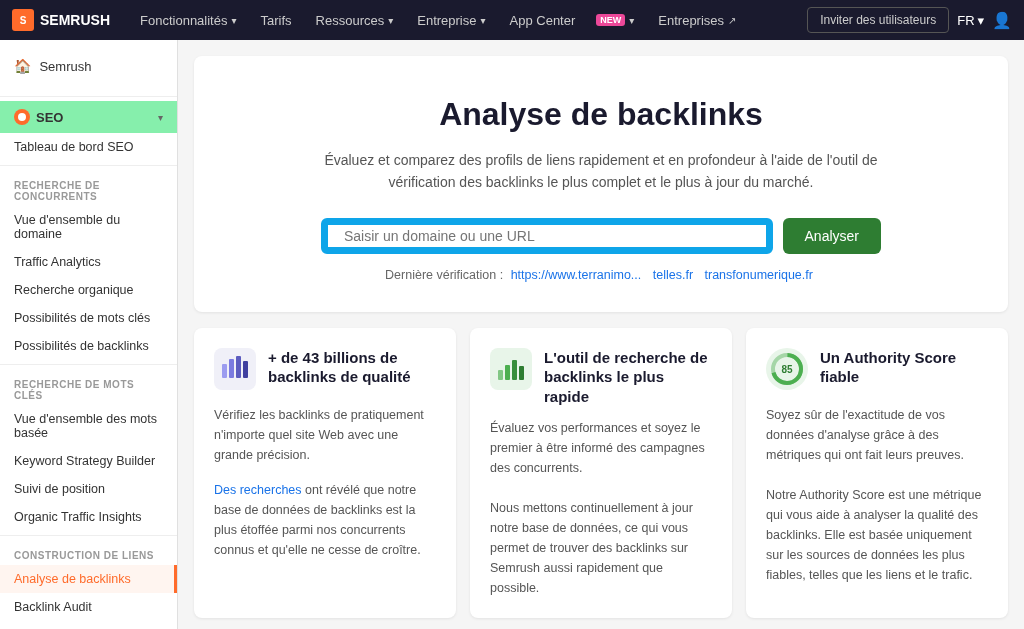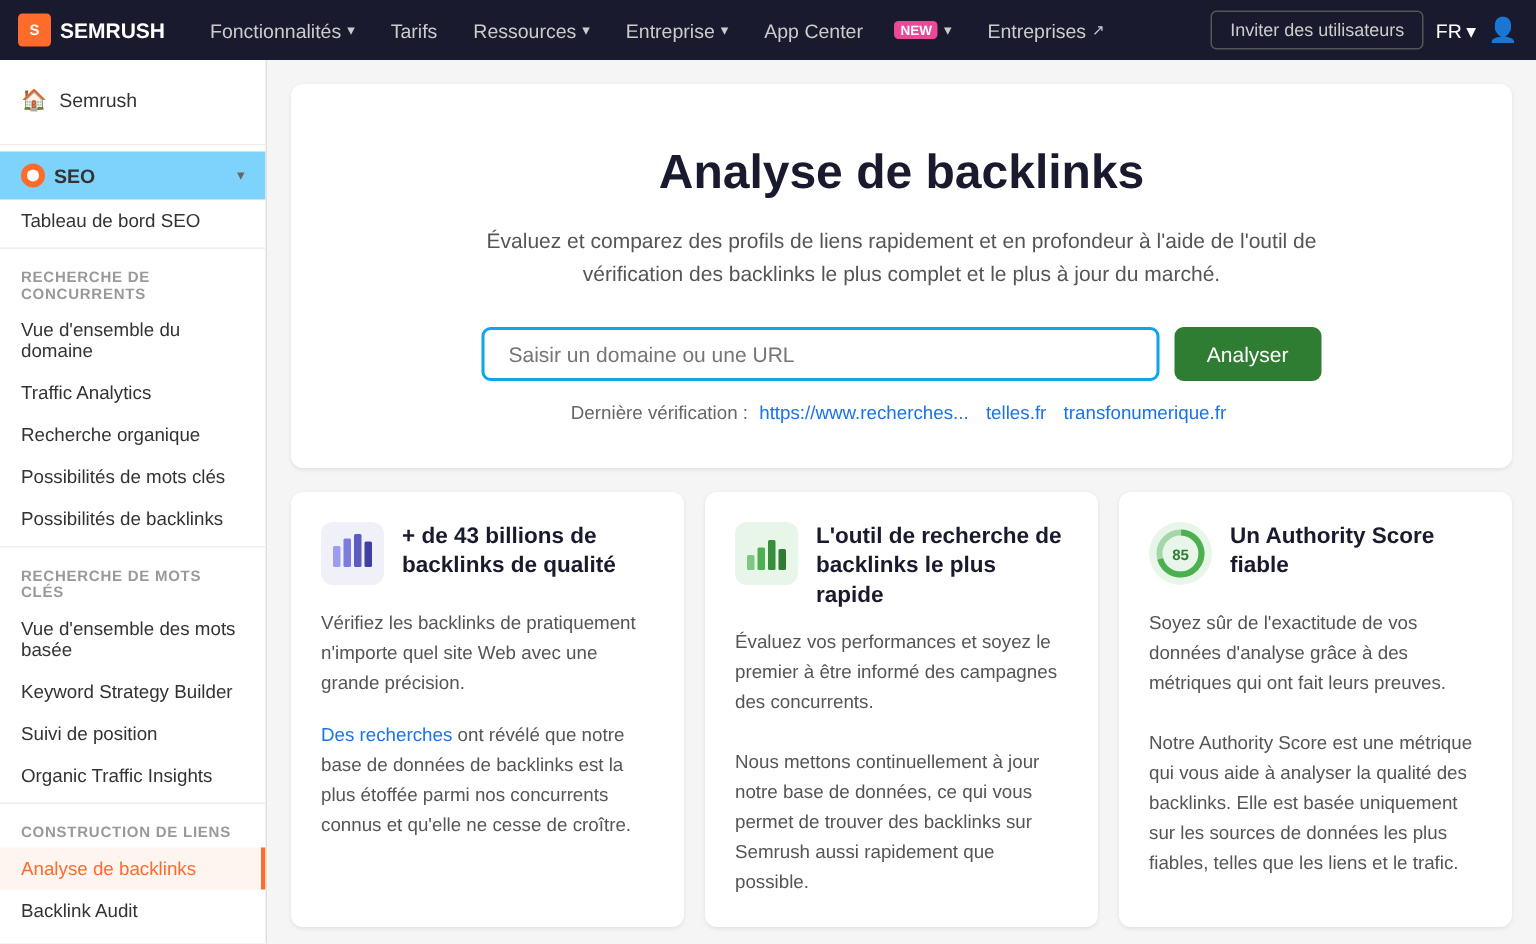--- a/index.html
+++ b/index.html
@@ -19,39 +19,39 @@
     .user-btn { color: #ccc; cursor: pointer; font-size: 16px; }
 
     
     .layout { display: flex; flex: 1; overflow: hidden; }
 
     
     .sidebar { width: 178px; background: #fff; border-right: 1px solid #e0e0e0; overflow-y: auto; flex-shrink: 0; }
     .sidebar-section { padding: 8px 0; }
     .sidebar-projects { display: flex; align-items: center; gap: 8px; padding: 10px 14px; font-size: 13px; color: #333; cursor: pointer; }
     .home-icon { font-size: 14px; }
-    .seo-header { display: flex; align-items: center; justify-content: space-between; padding: 8px 14px; background: #7dd3fc; cursor: pointer; }
+    .seo-header { display: flex; align-items: center; justify-content: space-between; padding: 8px 14px; background: #86efac; cursor: pointer; }
     .seo-label { font-weight: 600; font-size: 13px; color: #333; display: flex; align-items: center; gap: 6px; }
     .seo-icon { width: 16px; height: 16px; background: #ff6b2b; border-radius: 50%; display: flex; align-items: center; justify-content: center; }
     .seo-icon::before { content: ''; width: 8px; height: 8px; border-radius: 50%; background: #fff; display: block; }
     .chevron { color: #666; font-size: 10px; }
     .sidebar-item { padding: 7px 14px; font-size: 12.5px; color: #333; cursor: pointer; display: block; }
     .sidebar-item.active { color: #ff6b2b; background: #fff5f0; border-right: 3px solid #ff6b2b; font-weight: 500; }
     .sidebar-section-label { padding: 10px 14px 4px; font-size: 10px; color: #999; font-weight: 600; text-transform: uppercase; letter-spacing: 0.5px; }
     .sidebar-divider { border: none; border-top: 1px solid #eee; margin: 4px 0; }
 
     
     .main { flex: 1; overflow-y: auto; background: #f5f5f5; }
 
     
     .hero { background: #fff; margin: 16px; border-radius: 8px; padding: 40px 20px 30px; text-align: center; box-shadow: 0 1px 3px rgba(0,0,0,0.08); }
     .hero h1 { font-size: 32px; font-weight: 700; color: #1a1a2e; margin-bottom: 14px; }
     .hero p { font-size: 14px; color: #555; max-width: 560px; margin: 16px auto 24px; line-height: 1.6; }
     .search-row { display: flex; gap: 10px; max-width: 560px; margin: 0 auto 14px; }
-    .search-input { flex: 1; padding: 0 16px; border: 2px solid #0ea5e9; border-radius: 6px; font-size: 14px; color: #666; outline: none; }
+    .search-input { flex: 1; padding: 0 16px; border: 7px solid #0ea5e9; border-radius: 6px; font-size: 14px; color: #666; outline: none; }
     .analyze-btn { background: #2e7d32; color: #fff; border: none; border-radius: 6px; padding: 10px 22px; font-size: 14px; cursor: pointer; font-weight: 500; white-space: nowrap; }
     .last-check { font-size: 12.5px; color: #666; }
     .last-check a { color: #1a73e8; text-decoration: none; margin: 0 4px; }
 
     
     .cards { display: grid; grid-template-columns: 1fr 1fr 1fr; gap: 14px; padding: 0 16px 16px; }
     .card { background: #fff; border-radius: 8px; padding: 20px; box-shadow: 0 1px 3px rgba(0,0,0,0.08); }
     .card-icon-row { display: flex; align-items: flex-start; gap: 12px; margin-bottom: 12px; }
     .card-icon { flex-shrink: 0; }
     .card-title { font-size: 15px; font-weight: 700; color: #1a1a2e; line-height: 1.3; }
@@ -127,21 +127,21 @@
 
     <div class="hero">
       <h1>Analyse de backlinks</h1>
       <p>Évaluez et comparez des profils de liens rapidement et en profondeur à l'aide de l'outil de vérification des backlinks le plus complet et le plus à jour du marché.</p>
       <div class="search-row">
         <input class="search-input" type="text" placeholder="Saisir un domaine ou une URL" style="">
         <button class="analyze-btn">Analyser</button>
       </div>
       <div class="last-check">
         <span>Dernière vérification :</span>
-        <a href="#">https://www.recherches...</a>
+        <a href="#">https://www.terranimo...</a>
         <a href="#">telles.fr</a>
         <a href="#">transfonumerique.fr</a>
       </div>
     </div>
 
     <div class="cards">
 
       <div class="card">
         <div class="card-icon-row">
           <div class="card-icon">

